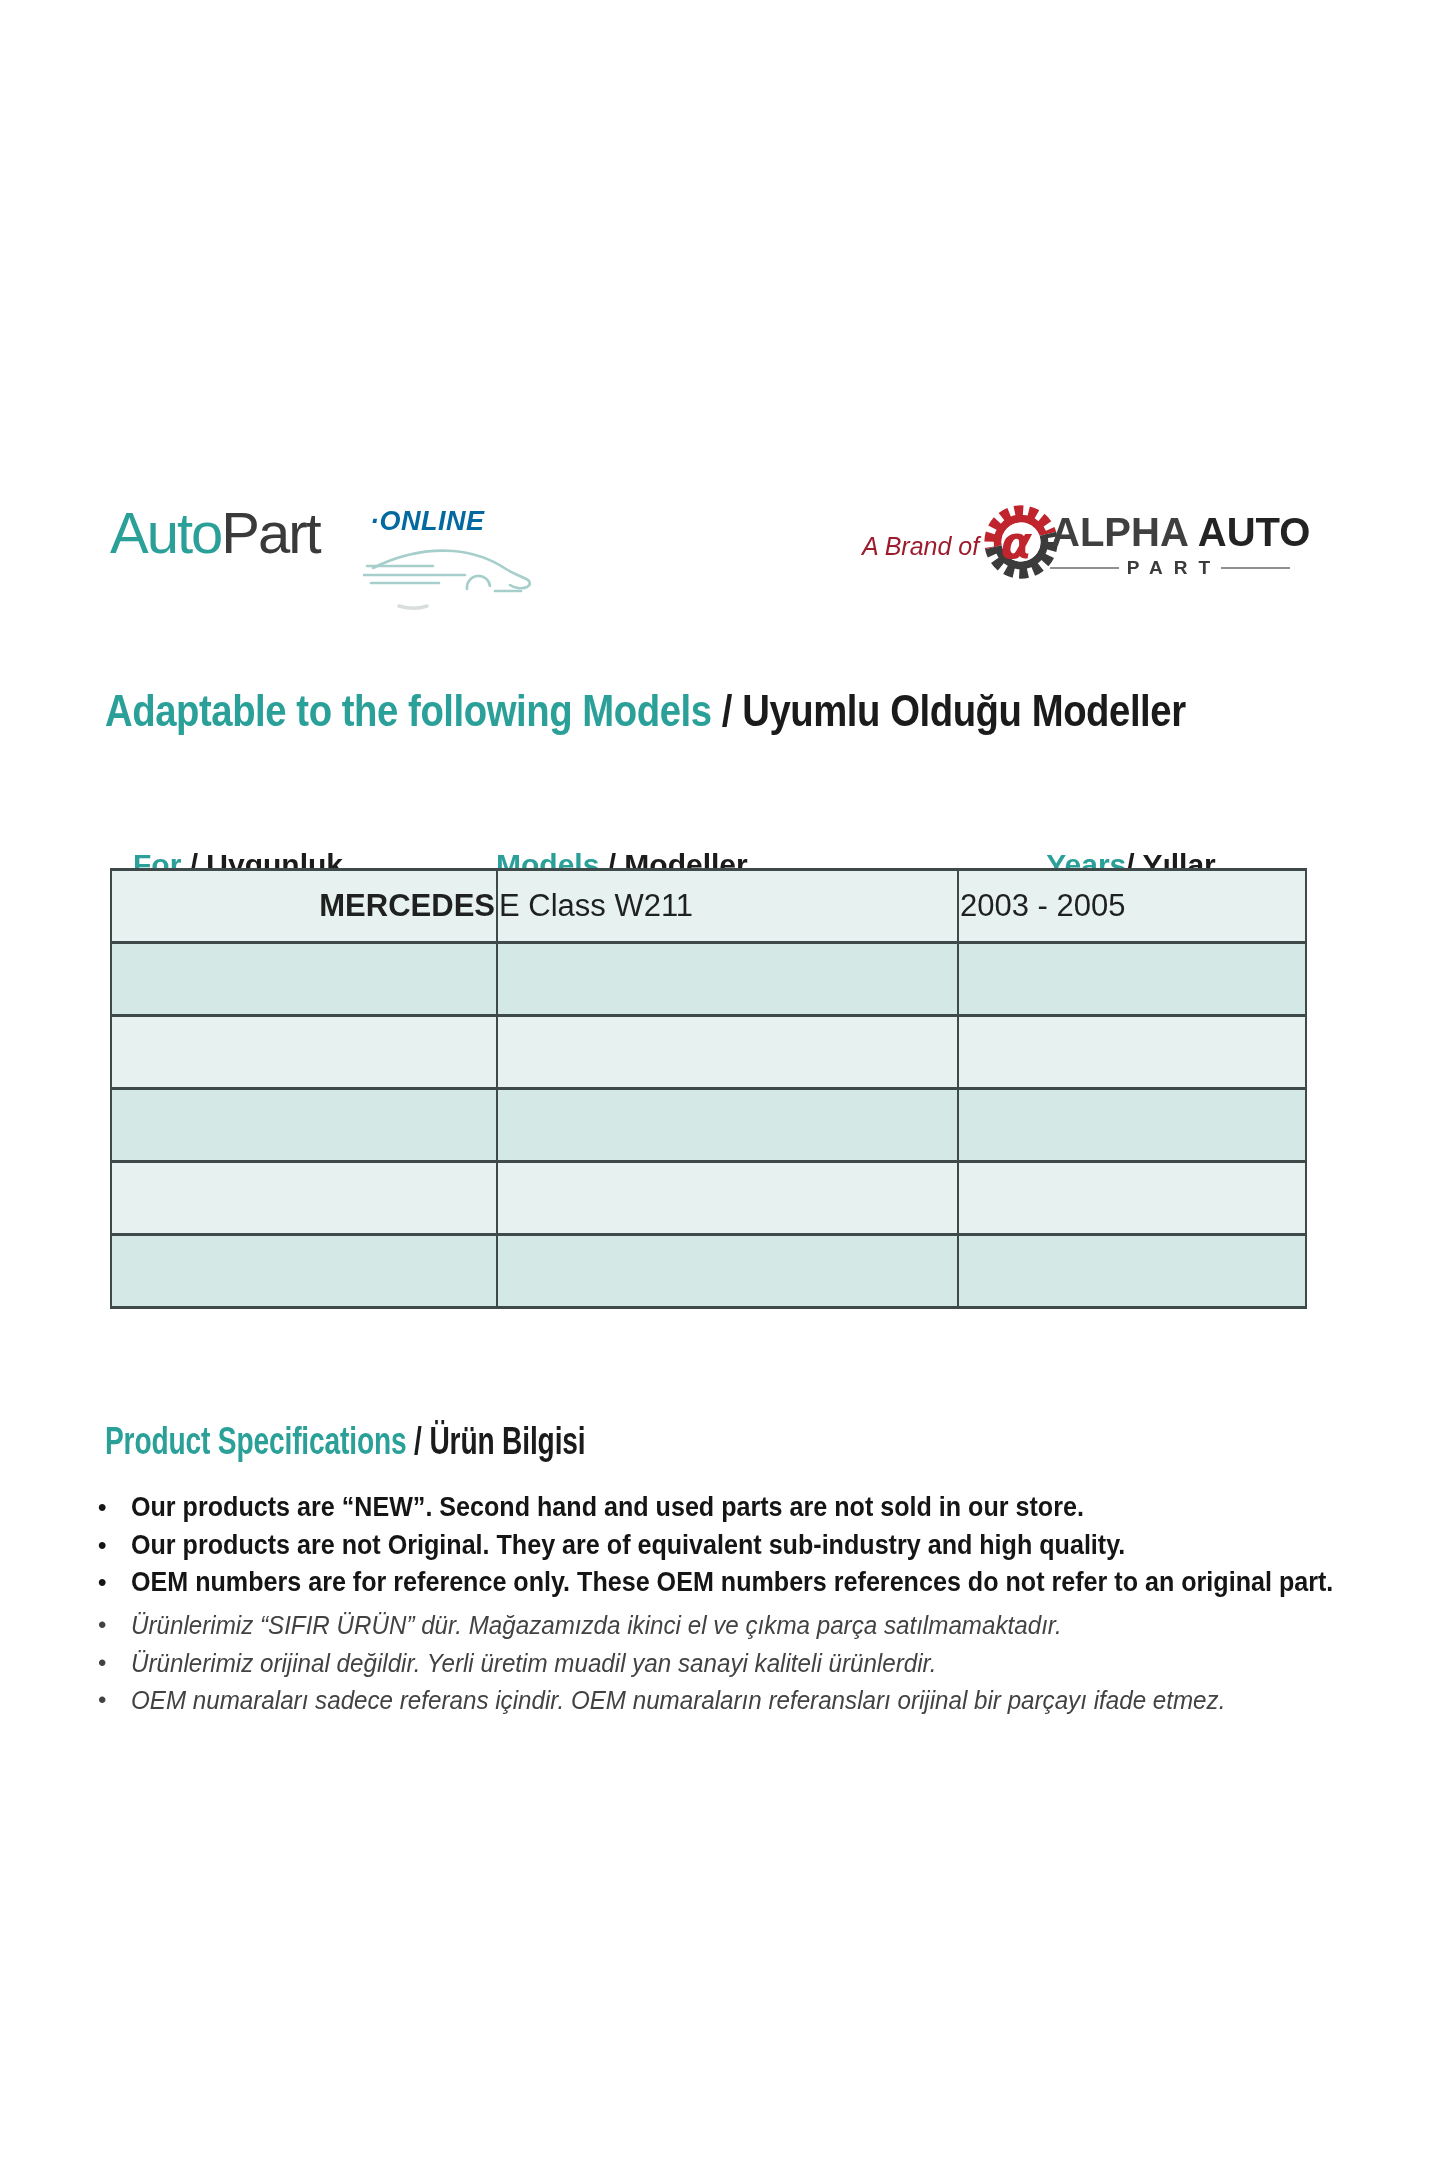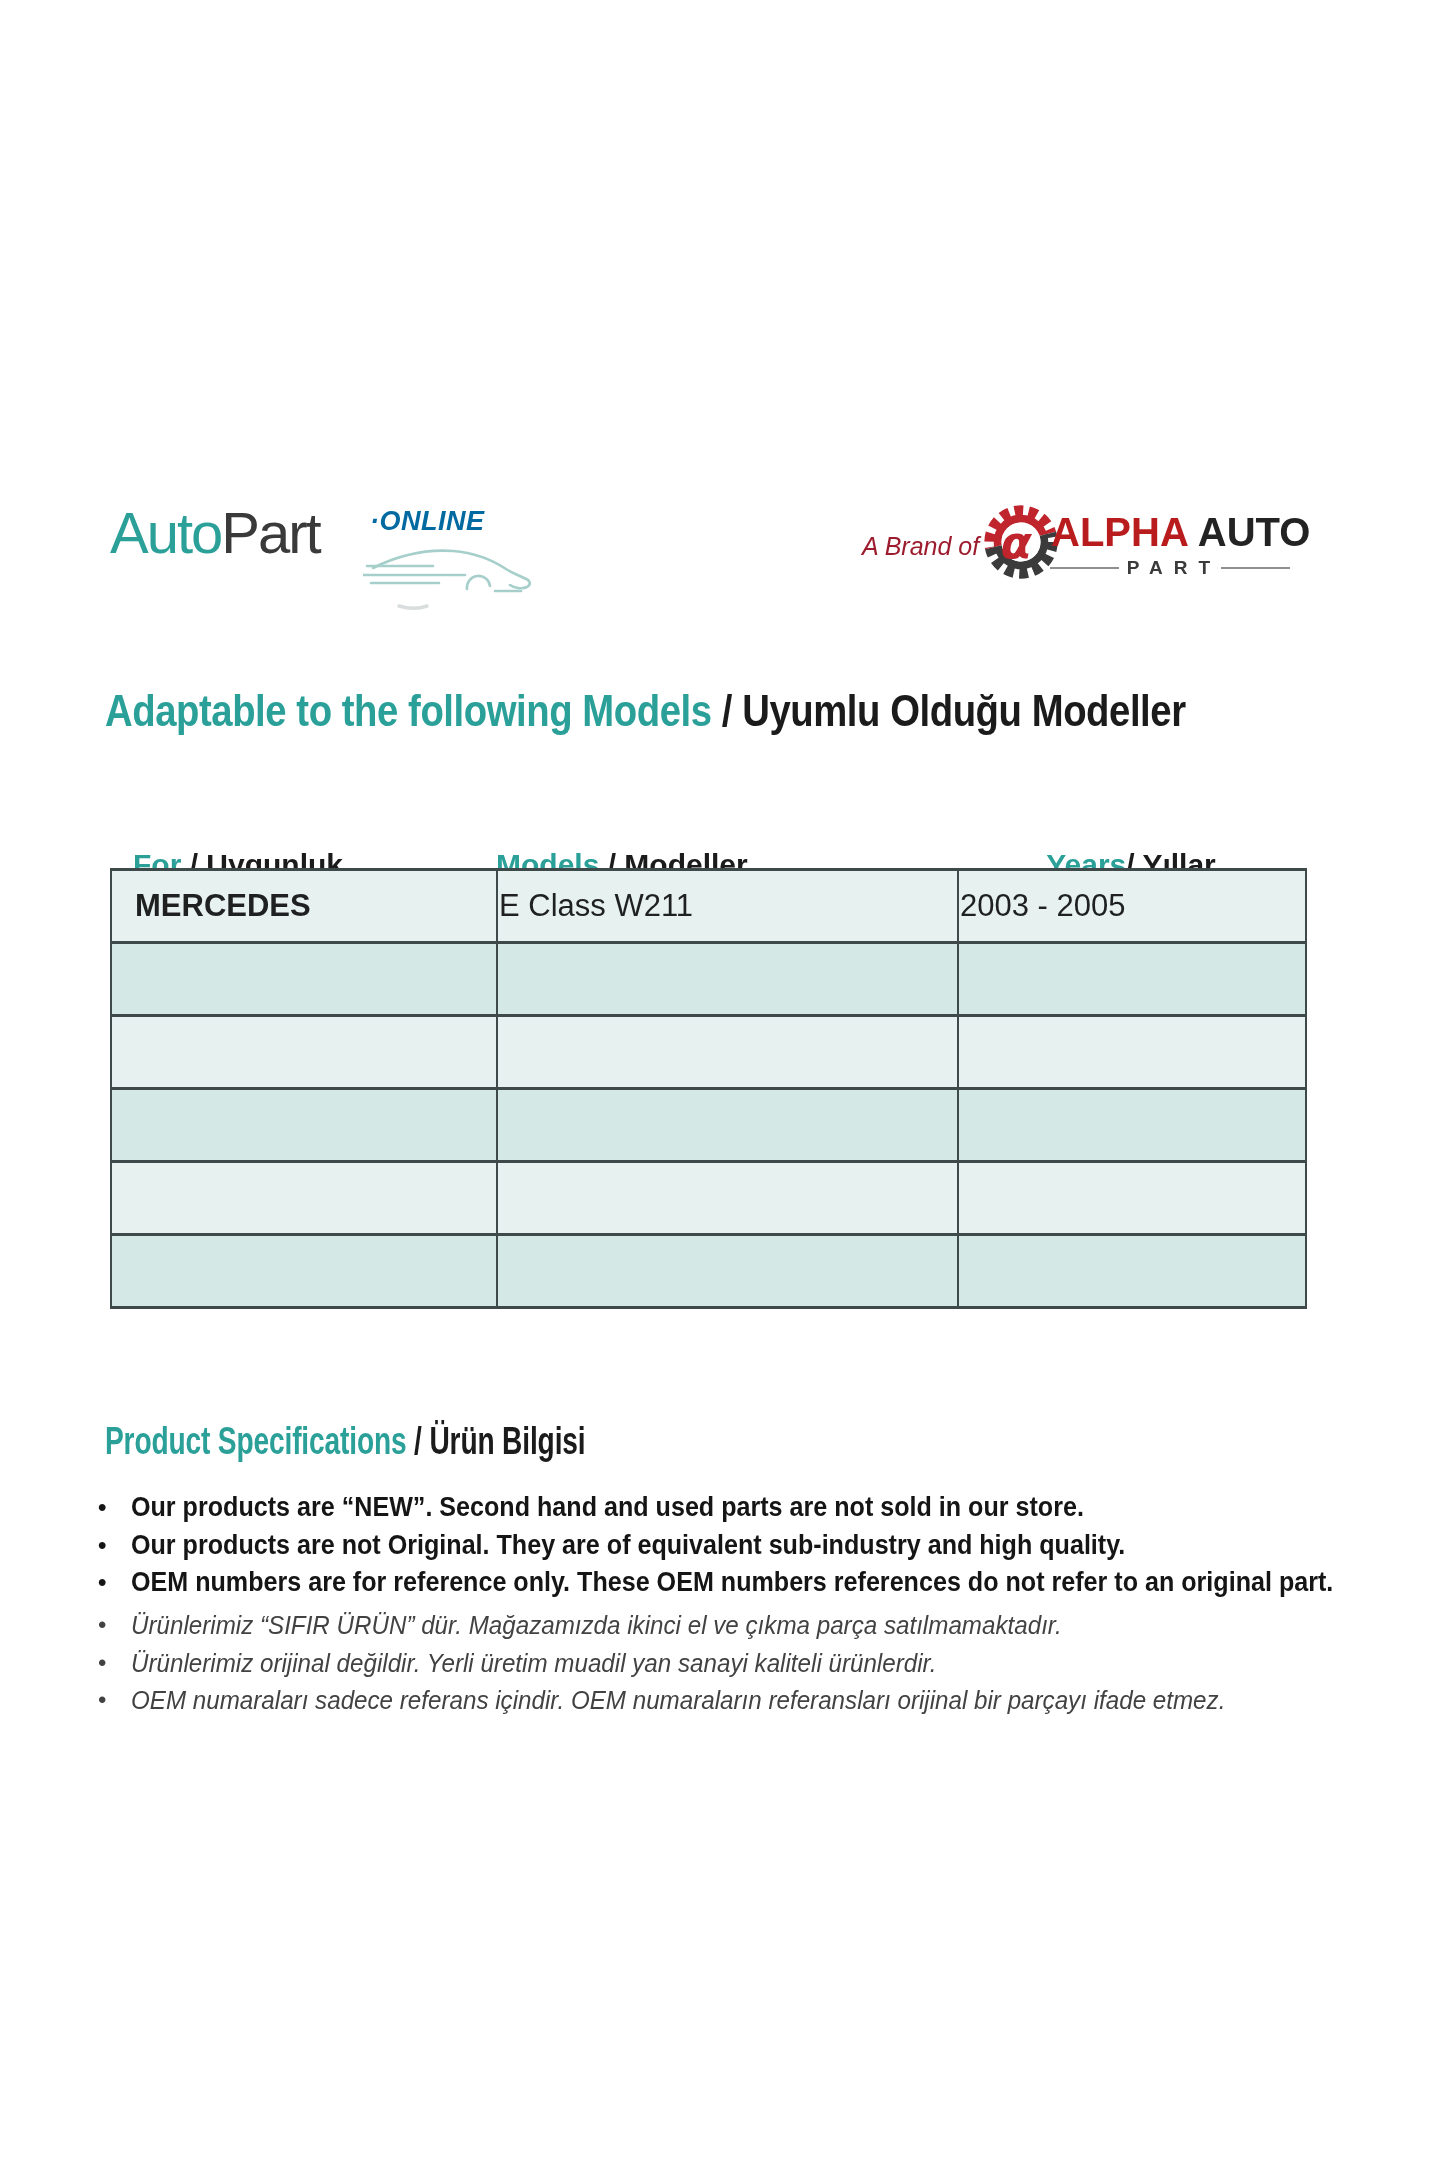--- a/index.html
+++ b/index.html
@@ -18,21 +18,21 @@
   .logo-online{
     position:absolute;left:260px;top:8px;font-size:27px;font-style:italic;font-weight:700;
     color:#0369a1;letter-spacing:0.5px;white-space:nowrap;
   }
   .car-sketch{position:absolute;left:253px;top:46px;}
 
   .logo-right{position:absolute;left:862px;top:498px;width:450px;height:95px;}
   .brand-of{position:absolute;left:0;top:34px;font-size:25px;font-style:italic;font-weight:400;color:#9c1b2d;white-space:nowrap;}
   .gear-icon{position:absolute;left:120px;top:0;}
   .alpha-line{position:absolute;left:189px;top:12px;font-size:40px;font-weight:800;white-space:nowrap;letter-spacing:0;}
-  .alpha-word{color:#b91c1c;}
+  .alpha-word{color:#404040;}
   .auto-word{color:#232323;margin-left:9px;}
   .part-line{position:absolute;left:188px;top:59px;width:240px;display:flex;align-items:center;}
   .part-dash{flex:1;height:2.5px;background:#8f8f8f;}
   .part-letters{font-size:19px;font-weight:700;color:#3b3b3b;letter-spacing:11px;margin-left:8px;white-space:nowrap;}
 
   
   .h1{
     position:absolute;left:105px;top:686px;font-size:44px;font-weight:800;white-space:nowrap;
     letter-spacing:-0.5px;transform:scaleX(0.87);transform-origin:left top;line-height:1.15;
   }
@@ -47,21 +47,21 @@
   .th-1{width:386px;text-align:left;padding-left:23px;}
   .th-2{width:461px;text-align:left;}
   .th-3{width:348px;text-align:center;}
 
   .models-table{position:absolute;left:110px;top:868px;border-collapse:collapse;table-layout:fixed;}
   .models-table td{
     border:2px solid #3e4a4a;border-top-width:3px;border-bottom-width:3px;
     height:73px;font-size:31px;color:#1f2121;vertical-align:middle;
     box-sizing:border-box;overflow:hidden;white-space:nowrap;
   }
-  .models-table td.c0{text-align:left;padding-left:23px;font-weight:800;}
+  .models-table td.c0{text-align:right;padding-left:23px;font-weight:800;}
   .models-table tr.row-light td{background:#e7f2f0;}
   .models-table tr.row-dark td{background:#d4e9e6;}
 
   
   .bullets{position:absolute;left:98px;width:1300px;list-style:none;margin:0;padding:0;}
   .bullets li{display:flex;align-items:flex-start;height:37.5px;line-height:30px;}
   .bullets .dot{width:33px;flex:0 0 33px;font-size:24px;line-height:30px;}
   .bullets .txt{display:inline-block;white-space:nowrap;transform-origin:left top;}
   .bullets-en{top:1492px;font-size:27px;font-weight:700;color:#151515;}
   .bullets-en .txt{transform:scaleX(0.93);}

